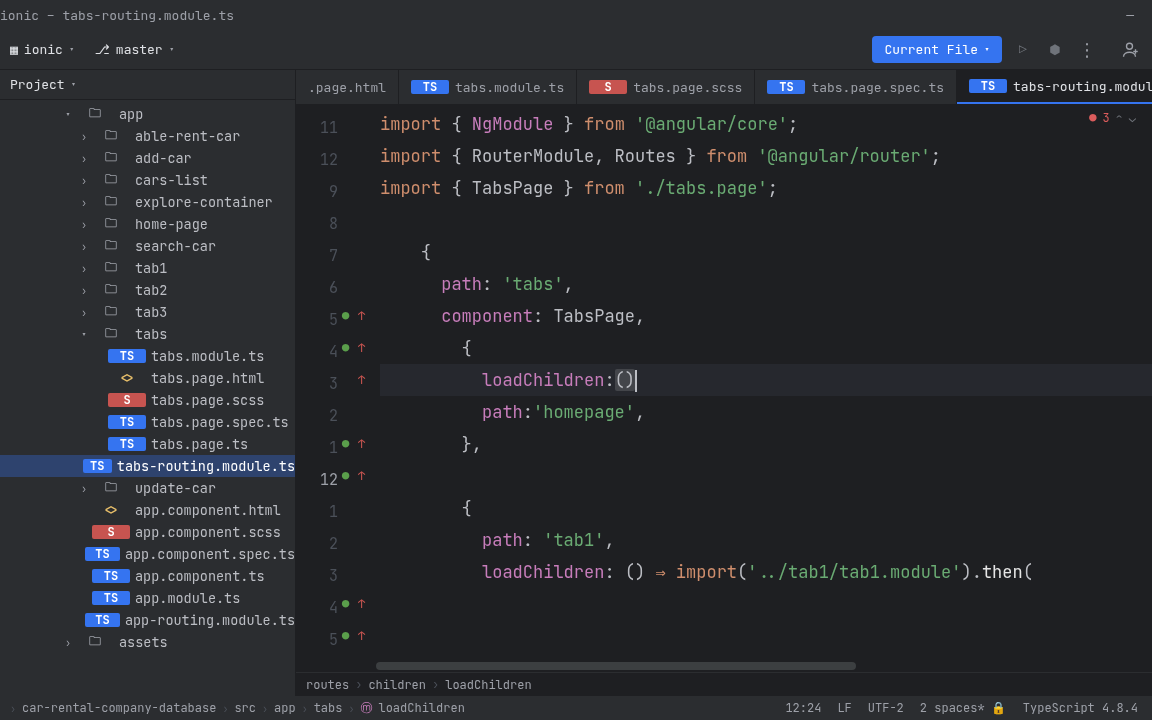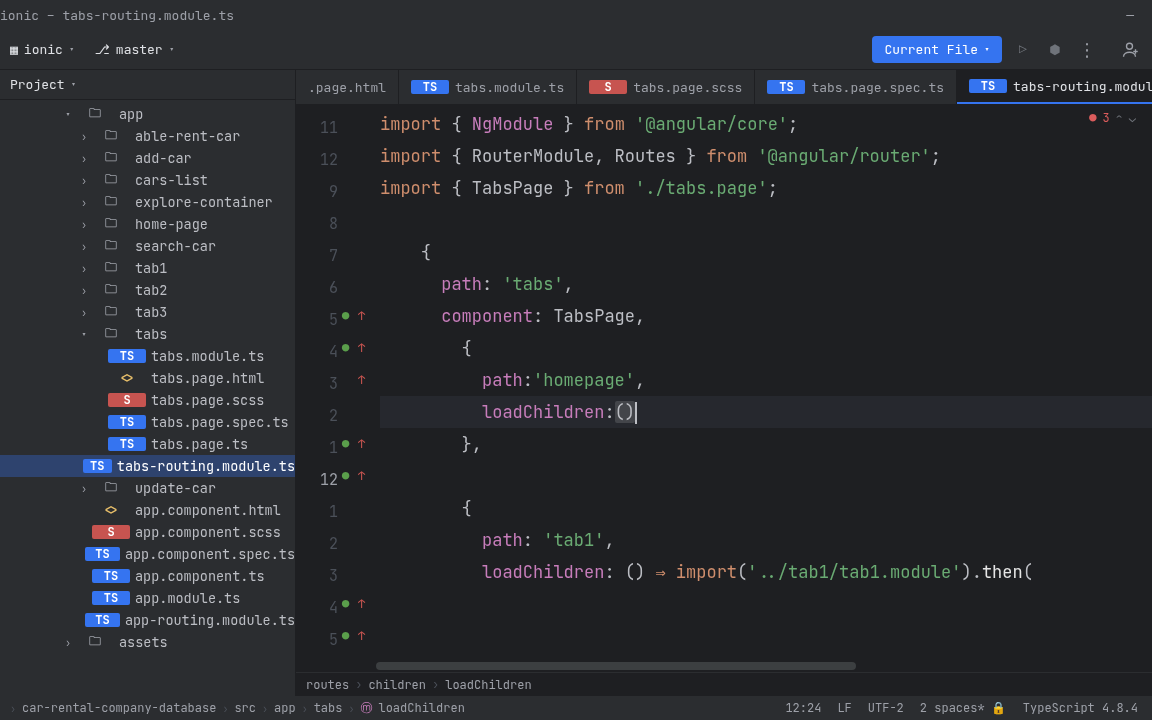--- a/index.html
+++ b/index.html
@@ -400,22 +400,22 @@
         </div>
       <div class="code" id="code">
           <div class="cline"><span class="kw">import</span> <span class="pun">{ </span><span class="cls">NgModule</span><span class="pun"> }</span><span class="kw"> from </span><span class="str">'@angular/core'</span><span class="pun">;</span></div>
           <div class="cline"><span class="kw">import</span> <span class="pun">{ RouterModule, Routes }</span><span class="kw"> from </span><span class="str">'@angular/router'</span><span class="pun">;</span></div>
           <div class="cline"><span class="kw">import</span> <span class="pun">{ TabsPage }</span><span class="kw"> from </span><span class="str">'./tabs.page'</span><span class="pun">;</span></div>
           <div class="cline"></div>
           <div class="cline"><span class="pun">    {</span></div>
           <div class="cline"><span class="prop">      path</span><span class="pun">: </span><span class="str">'tabs'</span><span class="pun">,</span></div>
           <div class="cline"><span class="prop">      component</span><span class="pun">: </span><span class="id">TabsPage</span><span class="pun">,</span></div>
           <div class="cline"><span class="pun">        {</span></div>
+          <div class="cline cur"><span class="prop">          loadChildren</span><span class="pun">:</span><span class="pun paren-hl">()</span><span class="caret"></span></div>
           <div class="cline"><span class="prop">          path</span><span class="pun">:</span><span class="str">'homepage'</span><span class="pun">,</span></div>
-          <div class="cline cur"><span class="prop">          loadChildren</span><span class="pun">:</span><span class="pun paren-hl">()</span><span class="caret"></span></div>
           <div class="cline"><span class="pun">        },</span></div>
           <div class="cline"></div>
           <div class="cline"><span class="pun">        {</span></div>
           <div class="cline"><span class="prop">          path</span><span class="pun">: </span><span class="str">'tab1'</span><span class="pun">,</span></div>
           <div class="cline"><span class="prop">          loadChildren</span><span class="pun">: () </span><span class="kw">⇒</span><span class="kw"> import</span><span class="pun">(</span><span class="str">'../tab1/tab1.module'</span><span class="pun">).</span><span class="fn">then</span><span class="pun">(</span></div>
         </div>
     </div>
     <div class="hscroll">
         <div class="thumb"></div>
       </div>

